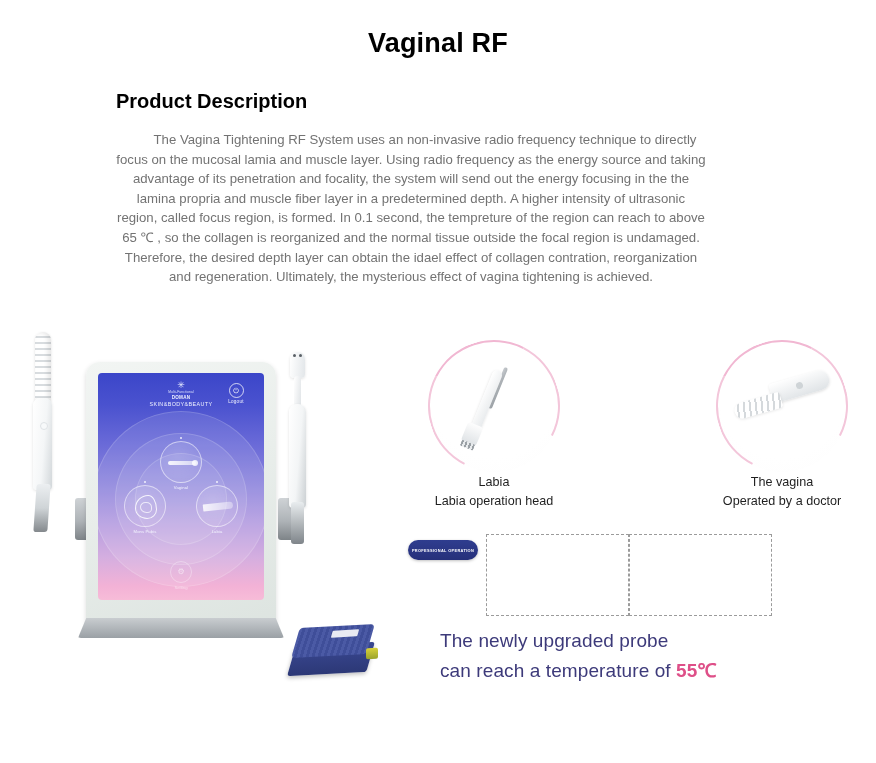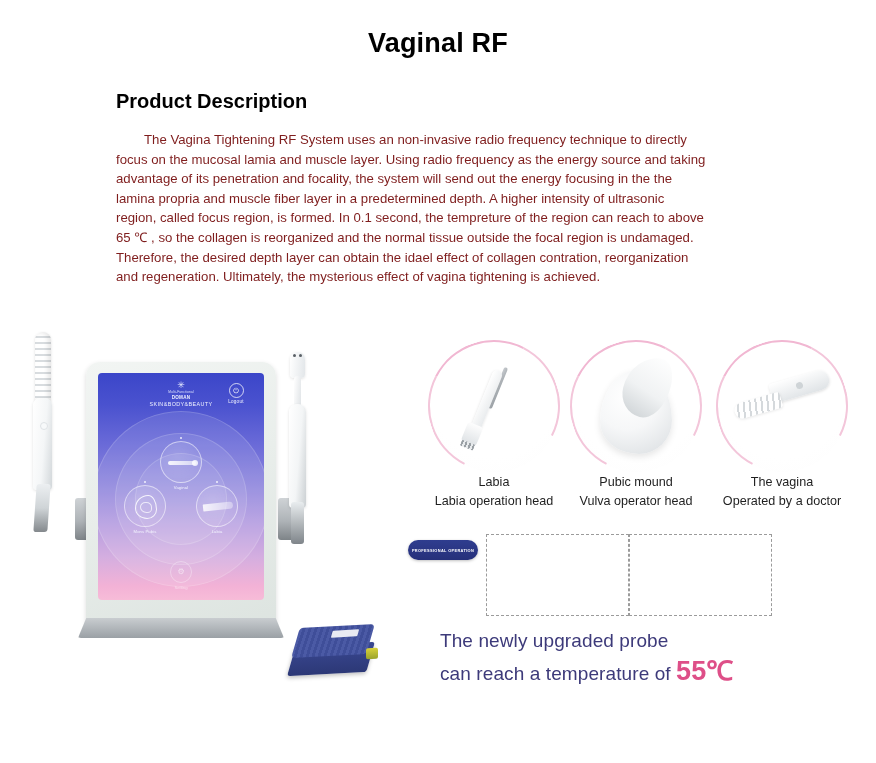--- a/index.html
+++ b/index.html
@@ -17,22 +17,22 @@
     text-align: center;
     font-size: 27px; font-weight: bold; color: #000;
     letter-spacing: .2px;
   }
   .section-heading {
     position: absolute; left: 116px; top: 90px;
     font-size: 20px; font-weight: bold; color: #000;
   }
   .body-copy {
     position: absolute; left: 116px; top: 130px; width: 590px;
-    font-size: 13.2px; line-height: 19.6px; color: #7f1d1d;
-    text-align: left; text-indent: 28px;
+    font-size: 13.2px; line-height: 19.6px; color: #737373;
+    text-align: center; text-indent: 28px;
   }
 
   
   .machine { position: absolute; left: 18px; top: 330px; width: 400px; height: 390px; }
 
   .screen-body {
     position: absolute; left: 68px; top: 32px; width: 190px; height: 265px;
     background: linear-gradient(160deg,#f2f5f3 0%, #e9eeeb 45%, #dde4e0 100%);
     border-radius: 14px 14px 6px 6px;
     box-shadow: 0 2px 5px rgba(0,0,0,.14);
@@ -252,21 +252,21 @@
   }
   .ph.p1 { left:486px; top:534px; width:143px; height:82px; }
   .ph.p2 { left:629px; top:534px; width:143px; height:82px; }
 
   
   .tagline {
     position:absolute; left:440px; top:626px; width:400px;
     color:#3d3a7a;
     font-size:19px; line-height:30px; letter-spacing:.1px;
   }
-  .tagline .hot { color:#de4f88; font-size:27px; font-weight:bold; }
+  .tagline .hot { color:#de4f88; font-size:19px; font-weight:bold; }
 </style>
 </head>
 <body>
 
 <div class="page">
 
   <div class="title">Vaginal RF</div>
   <div class="section-heading">Product Description</div>
   <p class="body-copy">The Vagina Tightening RF System uses an non-invasive radio frequency technique to directly focus on the mucosal lamia and muscle layer. Using radio frequency as the energy source and taking advantage of its penetration and focality, the system will send out the energy focusing in the the lamina propria and muscle fiber layer in a predetermined depth. A higher intensity of ultrasonic region, called focus region, is formed. In 0.1 second, the tempreture of the region can reach to above 65 ℃ , so the collagen is reorganized and the normal tissue outside the focal region is undamaged. Therefore, the desired depth layer can obtain the idael effect of collagen contration, reorganization and regeneration. Ultimately, the mysterious effect of vagina tightening is achieved.</p>
 
@@ -355,31 +355,20 @@
         <div class="pic1">
           <div class="rod"></div>
           <div class="stick"></div>
           <div class="tip"></div>
         </div>
       </div>
       <div class="g-cap">Labia</div>
       <div class="g-cap">Labia operation head</div>
     </div>
 
-    <div class="g-item i2">
-      <div class="g-circ">
-        <div class="g-arc"></div>
-        <div class="pic2">
-          <div class="bulb"></div>
-          <div class="fin"></div>
-        </div>
-      </div>
-      <div class="g-cap">Pubic mound</div>
-      <div class="g-cap">Vulva operator head</div>
-    </div>
 
     <div class="g-item i3">
       <div class="g-circ">
         <div class="g-arc"></div>
         <div class="pic3">
           <div class="handle"></div>
           <div class="dot"></div>
           <div class="ribbed"></div>
         </div>
       </div>

